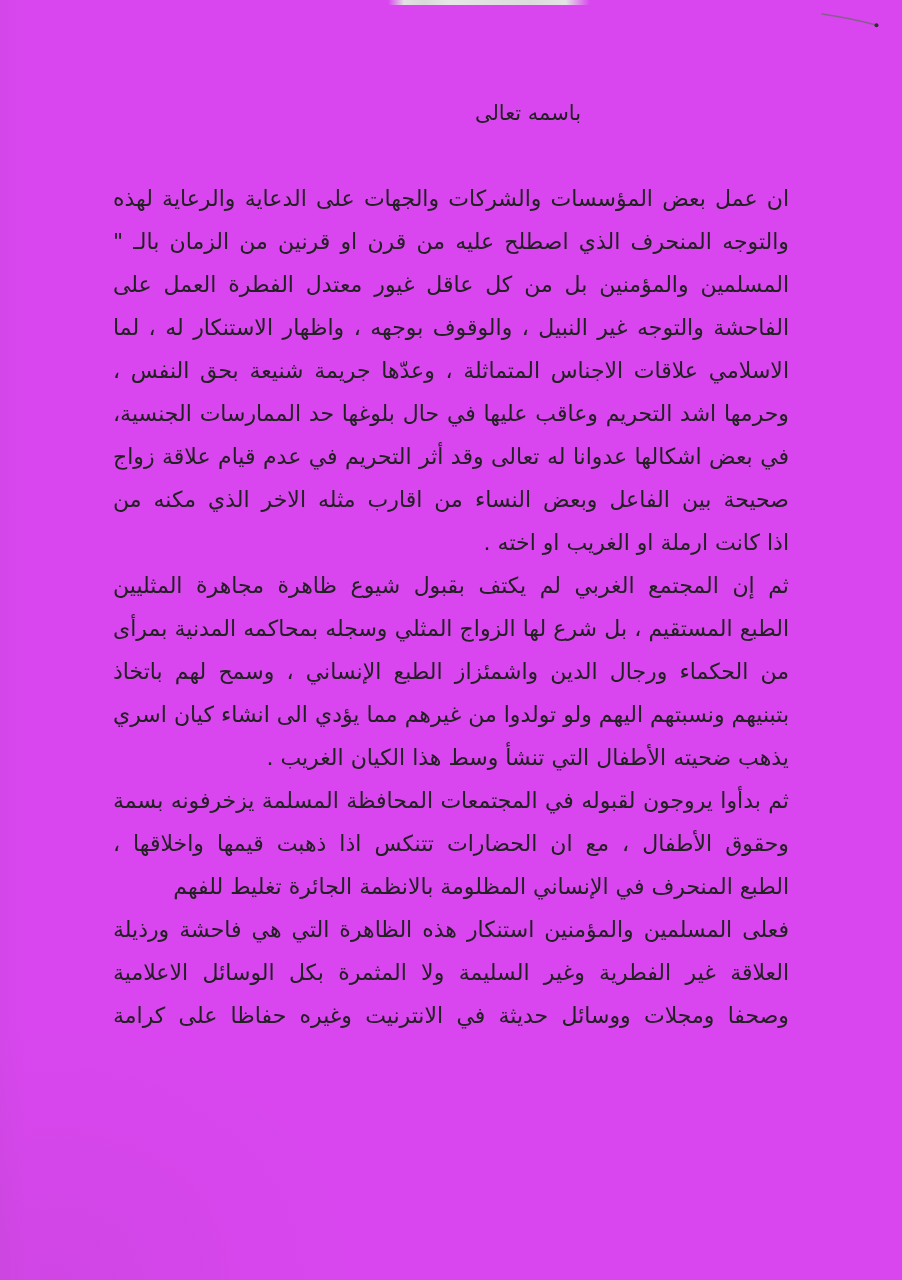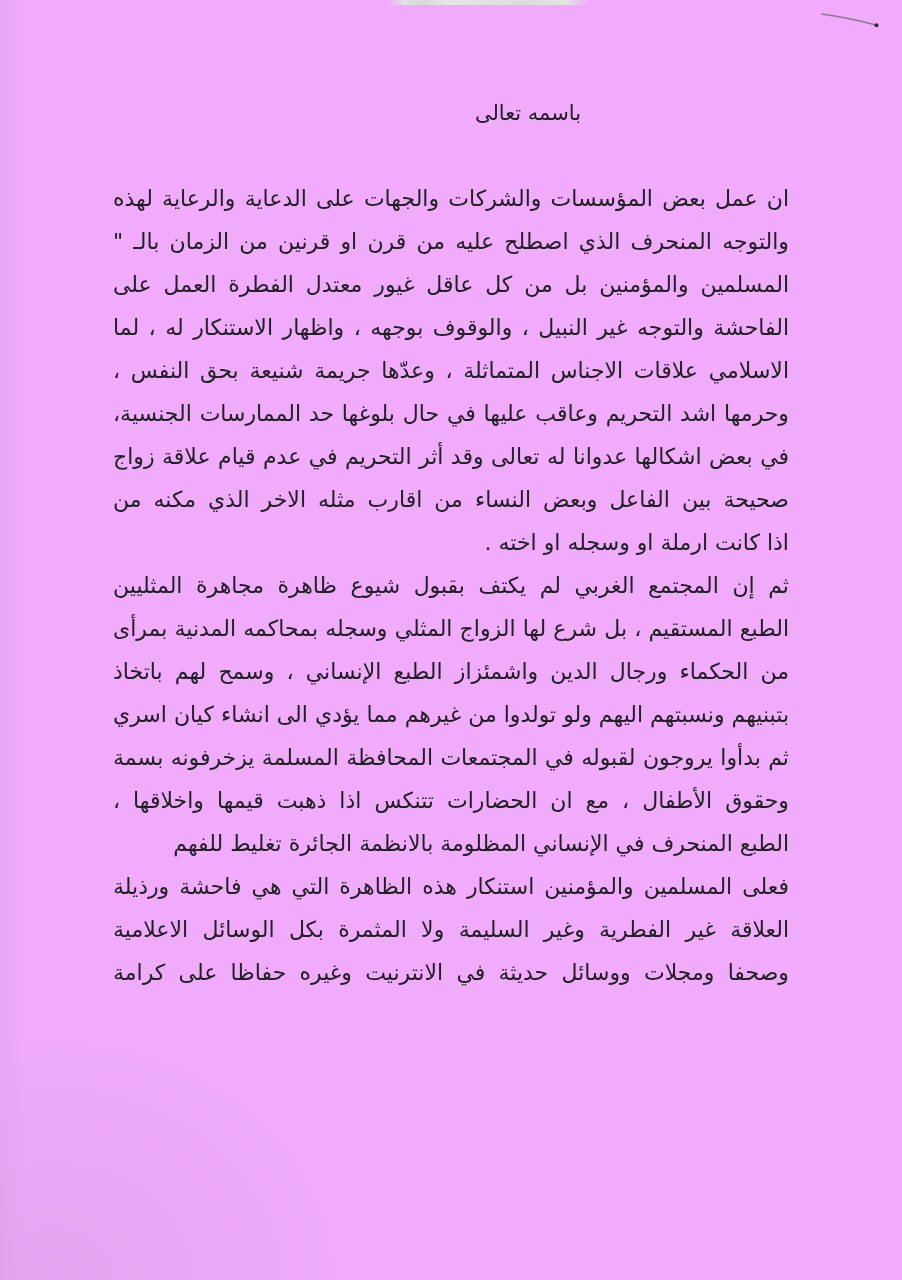--- a/index.html
+++ b/index.html
@@ -1,21 +1,21 @@
 <!DOCTYPE html>
 <html lang="ar"><head>
 <meta charset="utf-8">
 <style>
   html, body { margin: 0; padding: 0; background: #ffffff; }
 
   .page {
     position: relative;
     width: 902px;
     height: 1280px;
-    background: #f0abfc;
+    background: #d946ef;
     overflow: hidden;
     font-family: "DejaVu Sans", sans-serif;
   }
 
   
   .corner-shade {
     position: absolute;
     left: 0; bottom: 0;
     width: 360px; height: 260px;
     background: radial-gradient(ellipse at 15% 100%, rgba(60,60,60,0.06), rgba(0,0,0,0) 70%);
@@ -95,25 +95,26 @@
 
   <div class="doc-body">
     <div class="line">ان عمل بعض المؤسسات والشركات والجهات على الدعاية والرعاية لهذه الرذيله</div>
     <div class="line">والتوجه المنحرف الذي اصطلح عليه من قرن او قرنين من الزمان بالـ " المثلية "</div>
     <div class="line">المسلمين والمؤمنين بل من كل عاقل غيور معتدل الفطرة العمل على شجب هذه</div>
     <div class="line">الفاحشة والتوجه غير النبيل ، والوقوف بوجهه ، واظهار الاستنكار له ، لما فيه من</div>
     <div class="line">الاسلامي علاقات الاجناس المتماثلة ، وعدّها جريمة شنيعة بحق النفس ، والمجتمع،</div>
     <div class="line">وحرمها اشد التحريم وعاقب عليها في حال بلوغها حد الممارسات الجنسية، بل جعل</div>
     <div class="line">في بعض اشكالها عدوانا له تعالى وقد أثر التحريم  في عدم قيام علاقة زواج</div>
     <div class="line">صحيحة بين الفاعل وبعض النساء من اقارب مثله الاخر الذي مكنه من نفسه ، كأمه</div>
-    <div class="line short">اذا كانت ارملة او وسجله او اخته .</div>
+    <div class="line short">اذا كانت ارملة او الغريب او اخته .</div>
     <div class="line">ثم إن المجتمع الغربي لم يكتف بقبول شيوع ظاهرة مجاهرة المثليين المنحرفة عن</div>
     <div class="line">الطبع المستقيم ، بل شرع لها الزواج المثلي وسجله بمحاكمه المدنية بمرأى ومسمع</div>
     <div class="line">من الحكماء ورجال الدين واشمئزاز الطبع الإنساني ، وسمح لهم باتخاذ الابناء</div>
     <div class="line">بتبنيهم ونسبتهم اليهم ولو تولدوا من غيرهم مما يؤدي الى انشاء كيان اسري غريب</div>
+    <div class="line short">يذهب ضحيته الأطفال التي تنشأ وسط هذا الكيان الغريب .</div>
     <div class="line">ثم بدأوا يروجون لقبوله في المجتمعات المحافظة المسلمة يزخرفونه بسمة التحضر</div>
     <div class="line">وحقوق الأطفال ، مع ان الحضارات تتنكس اذا ذهبت قيمها واخلاقها ، وإدخال</div>
     <div class="line short">الطبع المنحرف في الإنساني المظلومة بالانظمة الجائرة تغليط للفهم السليم .</div>
     <div class="line">فعلى المسلمين والمؤمنين استنكار هذه الظاهرة التي هي فاحشة ورذيلة وتجريم هذه</div>
     <div class="line">العلاقة غير الفطرية وغير السليمة ولا المثمرة بكل الوسائل الاعلامية والثقافية كتبا</div>
     <div class="line">وصحفا ومجلات ووسائل حديثة في الانترنيت وغيره حفاظا على كرامة المجتمع</div>
   </div>
 
   <div class="edge-shade"></div>
   <div class="corner-shade"></div>

